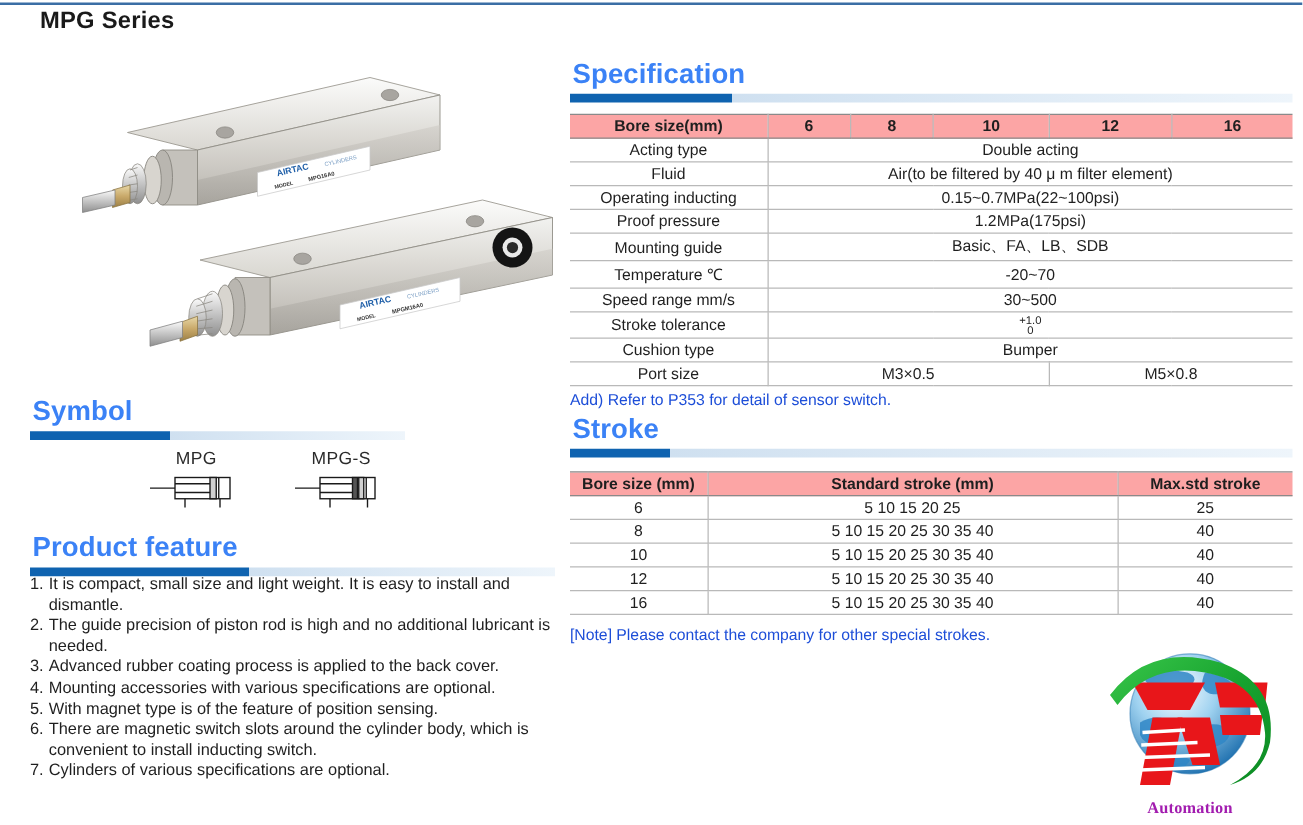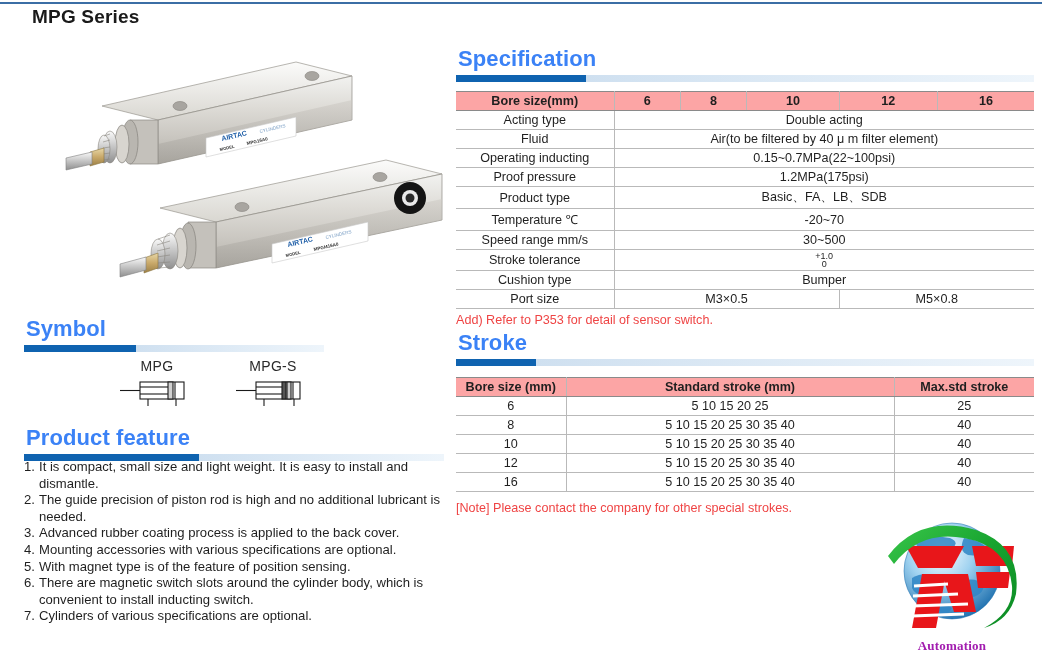--- a/index.html
+++ b/index.html
@@ -89,21 +89,21 @@
   table.tbl thead th {
     background: #fca5a5;
     font-weight: bold;
     border-bottom: 1px solid #8a8a8a;
     border-top: 1px solid #8a8a8a;
   }
   td.lbl, th.lbl { text-align: left; }
   td.vline, th.vline { border-right: 1px solid #b9b9b9; }
 
   .note {
-    font-size: 12.6px; color: #ef4444;
+    font-size: 12.6px; color: #1d4ed8;
     margin-top: 4px;
   }
 
   
   #spec-block { left: 456px; top: 46px; width: 578px; }
   #stroke-block { left: 456px; top: 330px; width: 578px; }
 
   .frac {
     display: inline-block;
     font-size: 9px; line-height: 8px;
@@ -338,21 +338,21 @@
         </tr>
         <tr>
           <td class="lbl vline">Operating inducting</td>
           <td colspan="5">0.15~0.7MPa(22~100psi)</td>
         </tr>
         <tr>
           <td class="lbl vline">Proof pressure</td>
           <td colspan="5">1.2MPa(175psi)</td>
         </tr>
         <tr>
-          <td class="lbl vline">Product type</td>
+          <td class="lbl vline">Mounting guide</td>
           <td colspan="5">Basic、FA、LB、SDB</td>
         </tr>
         <tr>
           <td class="lbl vline">Temperature  ℃</td>
           <td colspan="5">-20~70</td>
         </tr>
         <tr>
           <td class="lbl vline">Speed range  mm/s</td>
           <td colspan="5">30~500</td>
         </tr>

